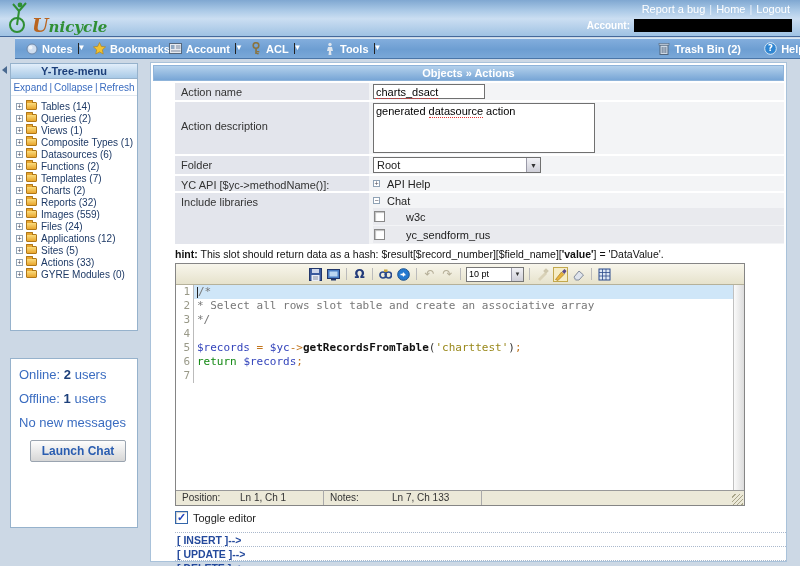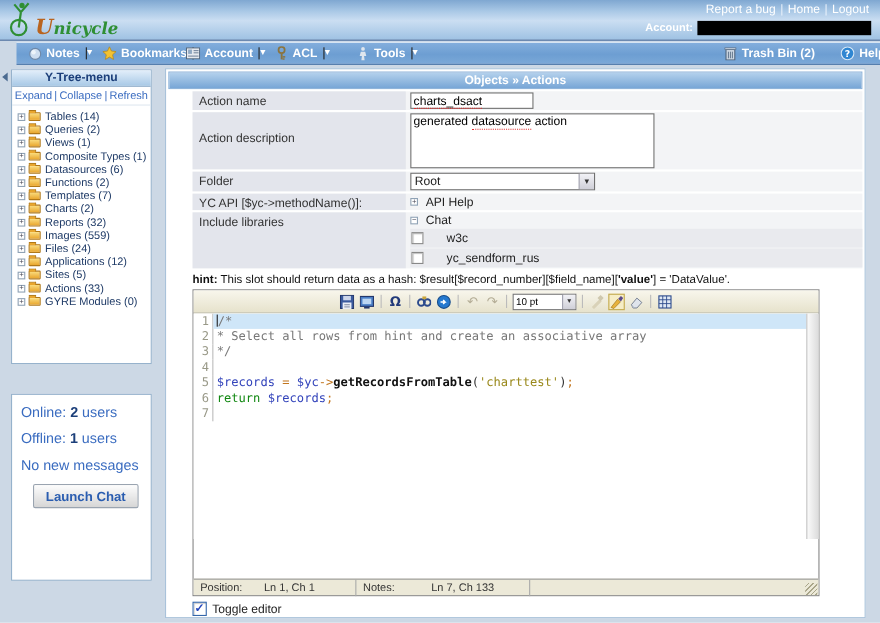--- a/index.html
+++ b/index.html
@@ -120,21 +120,21 @@
   .lcode { flex:1; padding-left:3px; white-space:pre; margin-right:11px; }
   .eline.cur .lcode { background:#cfe6f8; }
   .caret { display:inline-block; width:1px; height:11px; background:#222; vertical-align:middle; }
   .tok-com { color:#777; } .tok-var { color:#3344bb; } .tok-op { color:#c2761f; }
   .tok-fn { color:#111; font-weight:bold; } .tok-str { color:#99881a; }
   .tok-kw { color:#118811; } .tok-pln { color:#333; }
   .vscroll { position:absolute; right:0; top:0; bottom:0; width:11px;
     background:linear-gradient(90deg,#fafafa,#dcdcdc); border-left:1px solid #c0c0c0; cursor:pointer; }
 
   .estatus { height:15px; background:#ece9d8; border-top:1px solid #999; display:flex;
-    align-items:center; font-size:10px; color:#333;margin-top:36px; }
+    align-items:flex-end; font-size:10px; color:#333; }
   .scell { padding-left:6px; height:15px; line-height:15px; }
   .s1 { width:58px; } .s2 { width:90px; border-right:1px solid #aaa; }
   .s3 { width:62px; } .s4 { width:96px; border-right:1px solid #aaa; }
   .sfill { flex:1; }
   .grip { width:11px; height:11px; margin:2px 1px 0 0; cursor:nwse-resize;
     background:repeating-linear-gradient(135deg, transparent 0 2px, #a9a589 2px 3px); }
 
   .toggle-row { margin:5px 0 0 24px; display:flex; align-items:center; gap:5px; font-size:11px; color:#222; }
   .check-on { width:13px; height:13px; background:#fff; border:1px solid #3366aa; color:#2244bb;
     font-size:11px; line-height:11px; text-align:center; font-weight:bold; cursor:pointer; flex:none;
@@ -461,21 +461,21 @@
         </span>
       </div>
 
       <div class="ecode" id="ecode">
         <div class="eline cur">
             <span class="lnum">1</span>
             <span class="lcode"><span class="caret"></span><span class="tok-com">/*</span></span>
           </div>
           <div class="eline">
             <span class="lnum">2</span>
-            <span class="lcode"><span class="tok-com">* Select all rows from hint and create an associative array</span></span>
+            <span class="lcode"><span class="tok-com">* Select all rows slot table and create an associative array</span></span>
           </div>
           <div class="eline">
             <span class="lnum">3</span>
             <span class="lcode"><span class="tok-com">*/</span></span>
           </div>
           <div class="eline">
             <span class="lnum">4</span>
             <span class="lcode"></span>
           </div>
           <div class="eline">

